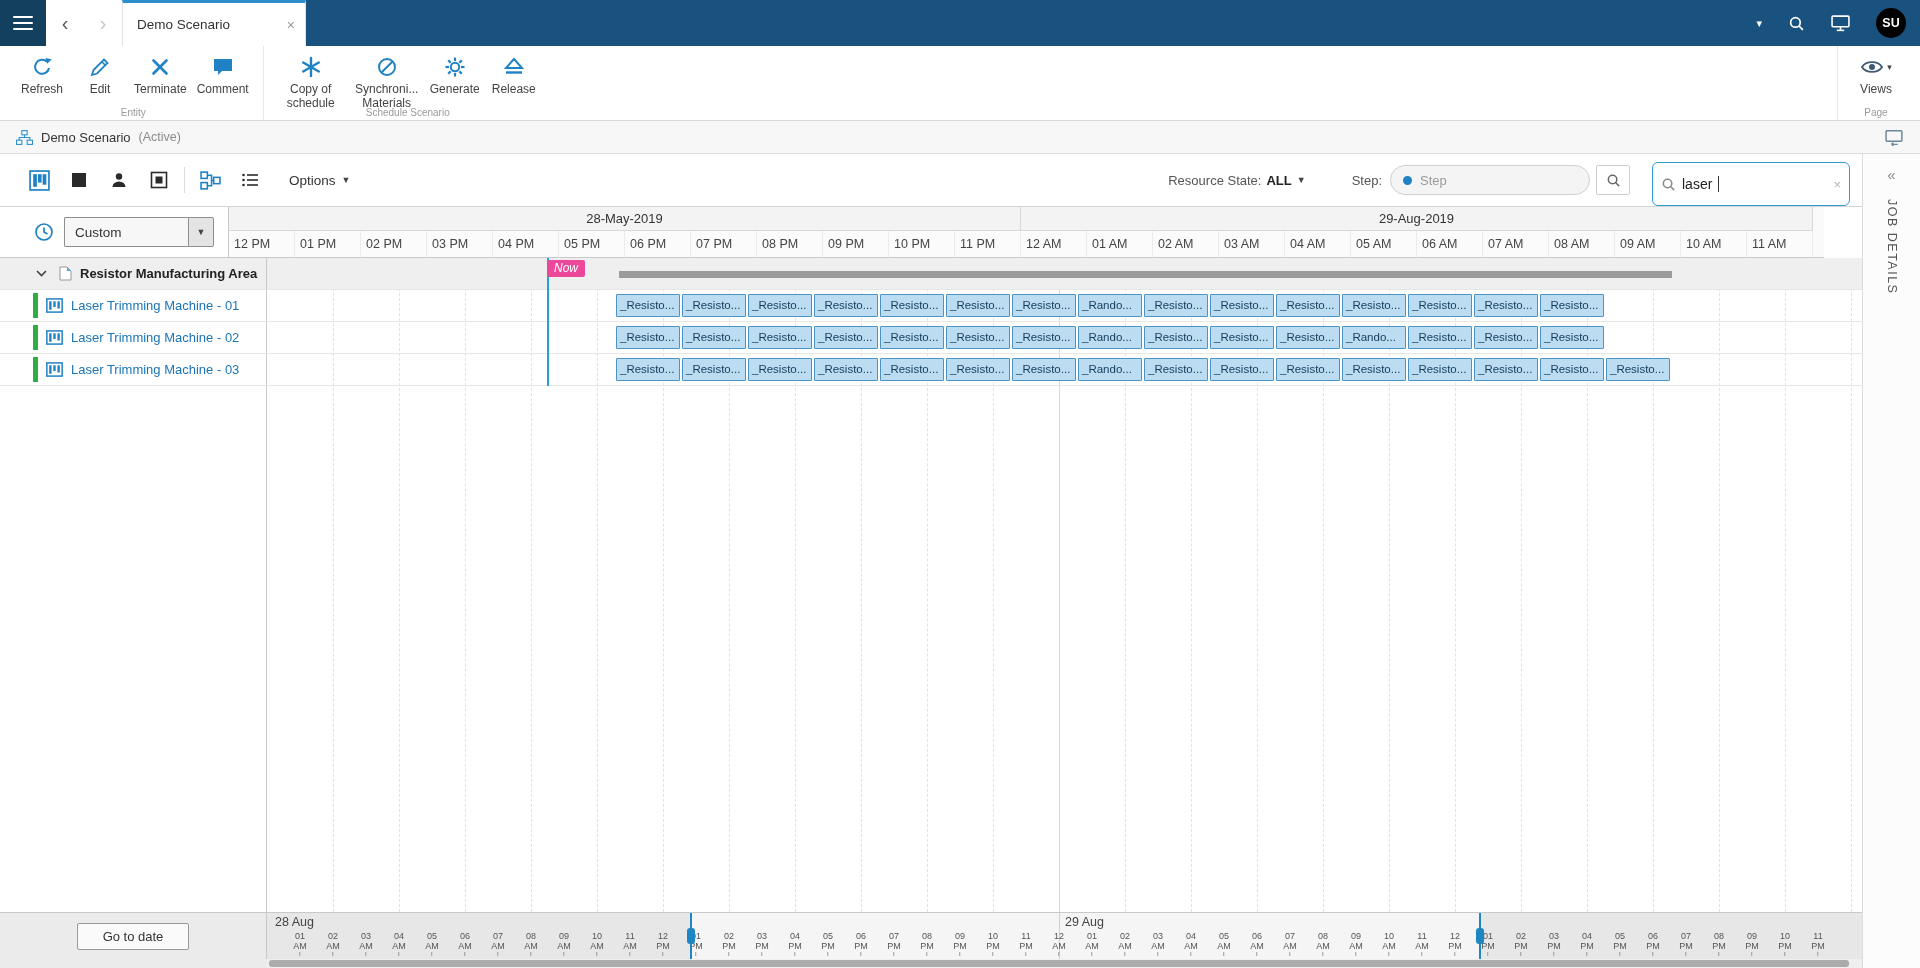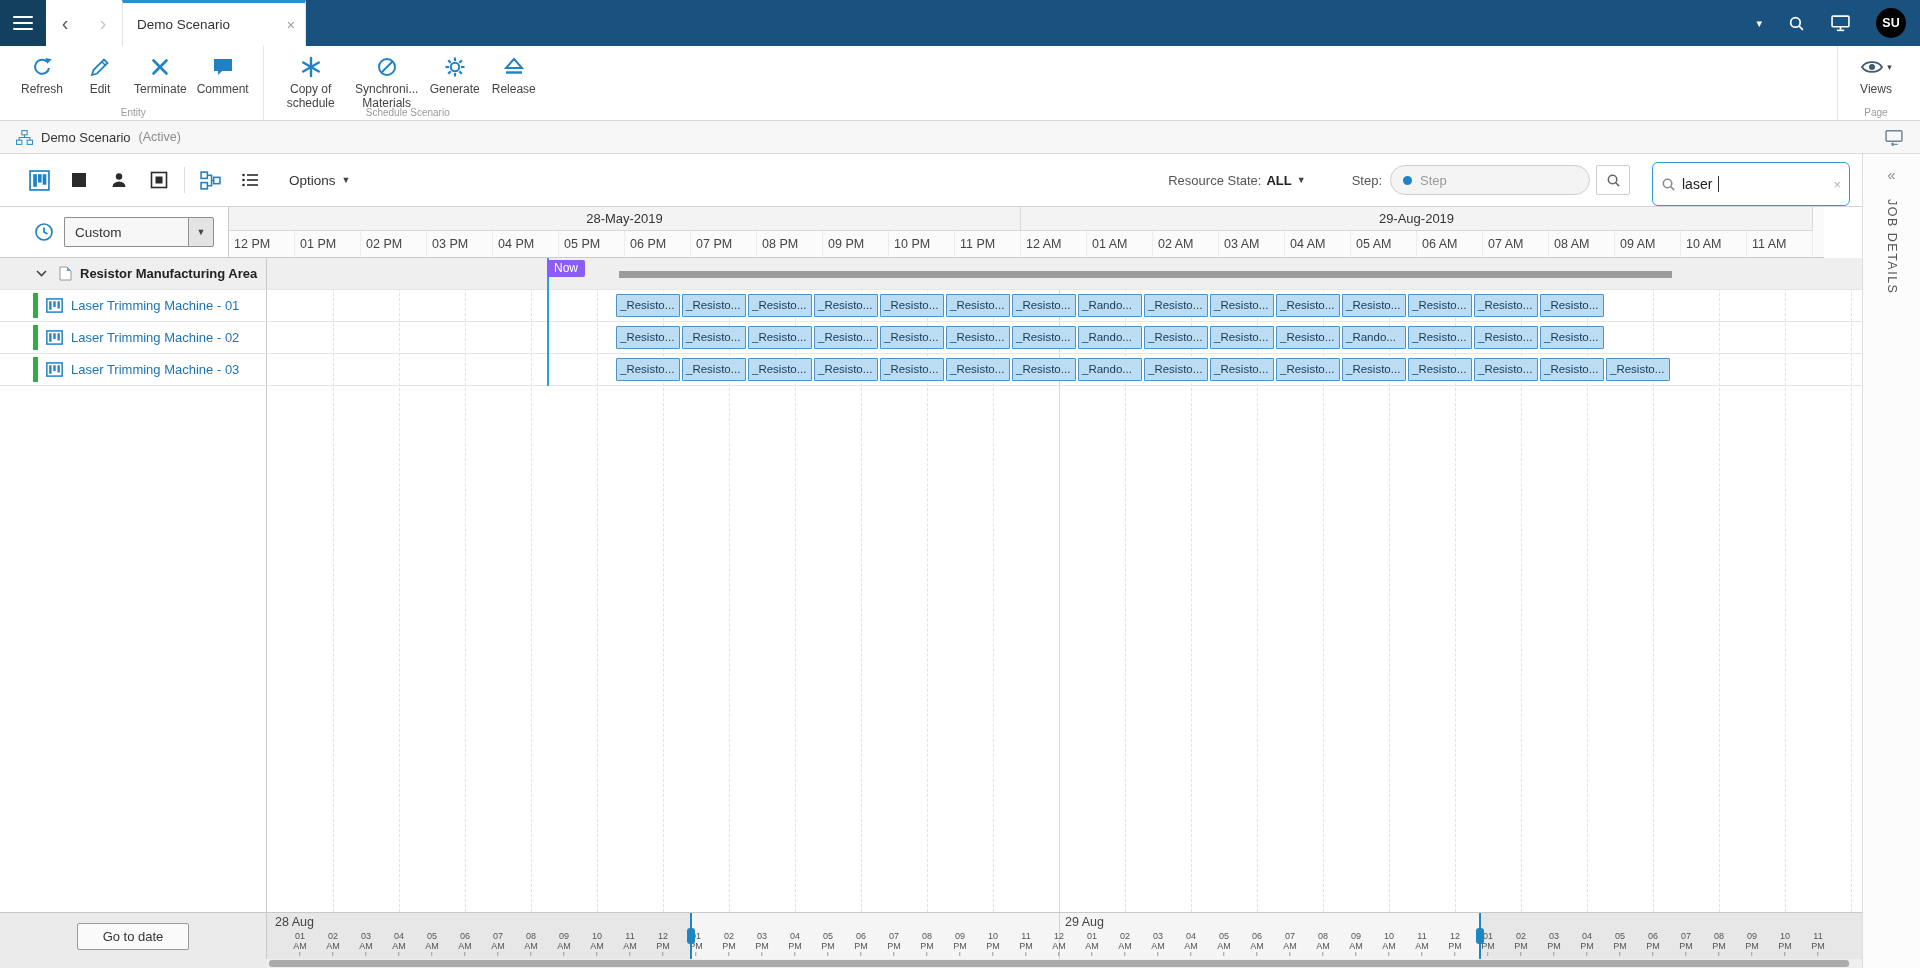--- a/index.html
+++ b/index.html
@@ -90,21 +90,21 @@
   .res-icon { margin-left:46px; display:flex; }
   .res-name { margin-left:8px; font-size:13px; color:#1b75b5; white-space:nowrap; }
   .lane { flex:1; position:relative; }
   .task { position:absolute; top:4px; height:23px; width:64px; background:#bcdcf2; border:1px solid #4b94c4; border-radius:1px; font-size:11.5px; color:#133c5c; line-height:20px; padding-left:3px; overflow:hidden; white-space:nowrap; cursor:pointer; }
   .summary-bar { position:absolute; left:352px; width:1053px; top:13px; height:7px; background:#9b9b9b; }
   .tree-chevron { margin-left:36px; display:flex; cursor:pointer; }
   .doc-icon { margin-left:12px; display:flex; }
   .group-name { margin-left:8px; font-size:13px; font-weight:bold; color:#222; white-space:nowrap; }
 
   .now-line { position:absolute; left:547px; top:51px; height:128px; width:2px; background:#2aa0d8; z-index:3; }
-  .now-badge { position:absolute; left:547px; top:53px; background:#8b5cf6; color:#fff; font-size:12px; padding:1px 7px 2px; border-radius:2px; z-index:4; }
+  .now-badge { position:absolute; left:547px; top:53px; background:#ec4899; color:#fff; font-size:12px; padding:1px 7px 2px; border-radius:2px; z-index:4;font-style:italic; }
 
   .g-empty { flex:1; display:flex; position:relative; z-index:1; }
   .e-left { width:267px; border-right:1px solid #c9c9c9; background:#fff; }
 
   
   .overview { height:47px; display:flex; border-top:1px solid #c9c9c9; position:relative; z-index:2; }
   .ov-left { width:267px; background:#ebebeb; border-right:1px solid #c9c9c9; display:flex; align-items:center; justify-content:center; }
   .gotodate { width:112px; height:27px; background:#fafafa; border:1px solid #9a9a9a; border-radius:2px; font-size:13px; color:#333; display:flex; align-items:center; justify-content:center; cursor:pointer; }
   .ov-tl { width:1584px; position:relative; background:#e7e7e7; overflow:hidden; }
   .ov-sel { position:absolute; left:424px; width:789px; top:0; bottom:0; background:#f5f5f5; }

